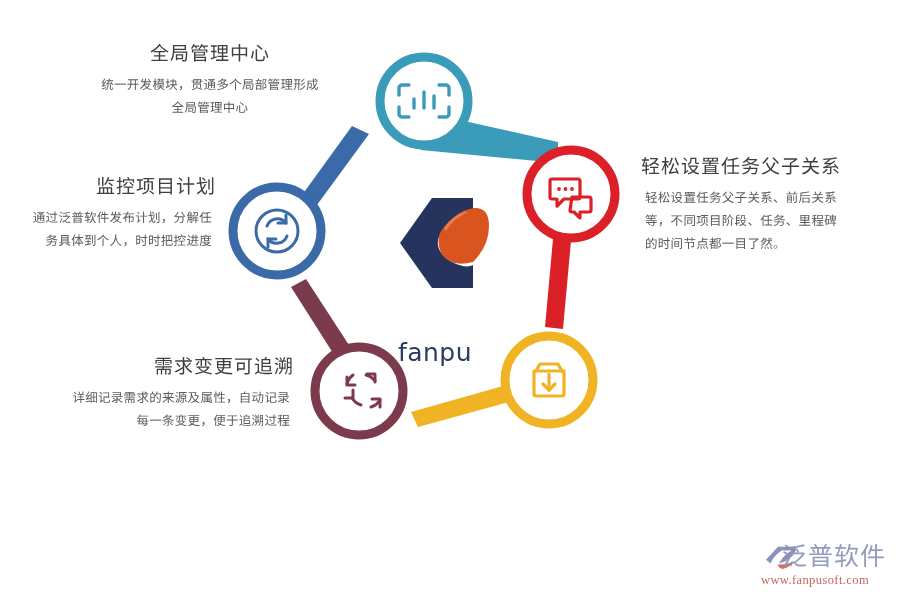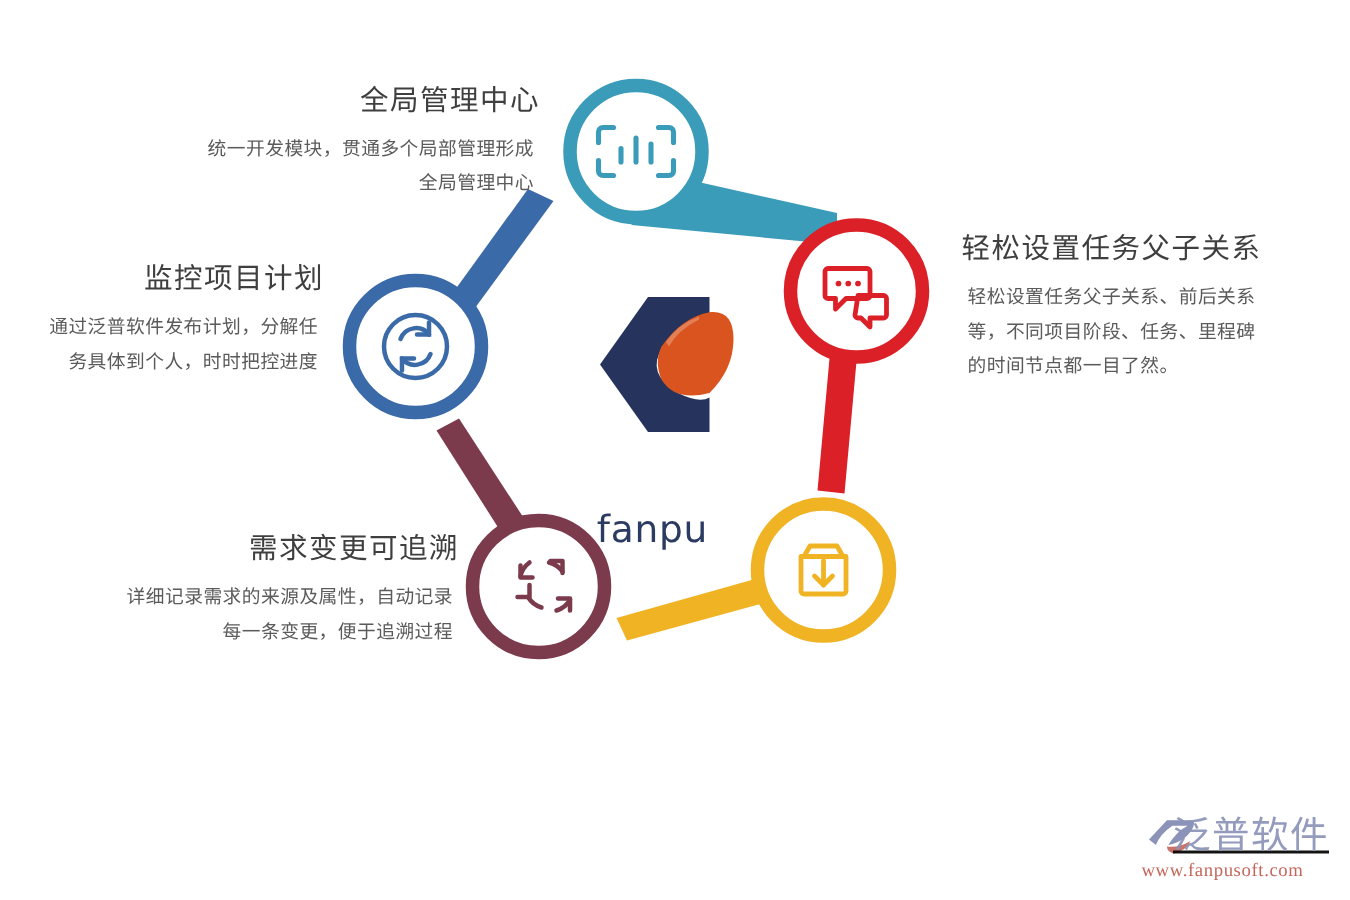--- a/index.html
+++ b/index.html
@@ -33,44 +33,44 @@
     color:#5b5b5b;
     margin:4px;
     letter-spacing:.3px;
   }
   .node-body span{display:block;white-space:nowrap;}
 
   .align-right{text-align:right;}
   .align-left{text-align:left;}
 
   
-  #txt-global   {left:60px; top:56px;  width:300px;}
+  #txt-global   {left:60px; top:42px;  width:300px;text-align:center;}
   #txt-monitor  {left:-4px; top:175px; width:220px;}
-  #txt-trace    {left:16px; top:355px; width:290px;}
+  #txt-trace    {left:4px; top:355px; width:290px;}
   #txt-roles    {left:641px;top:155px; width:252px;}
   #txt-wall     {left:627px;top:336px; width:250px;}
 
   
   #logo-word{
     position:absolute;left:380px;top:290px;width:110px;
     text-align:center;
     font-size:25px;
     letter-spacing:.5px;
     color:#2b3b61;
     font-family:"DejaVu Sans","Liberation Sans",sans-serif;
     margin-top:48px;
   }
 
   
   #watermark{
     position:absolute;right:14px;bottom:12px;
     text-align:center;
     opacity:.92;
   }
-  #wm-row{display:flex;align-items:flex-start;gap:4px;text-decoration:underline;}
+  #wm-row{display:flex;align-items:flex-start;gap:4px;}
   #wm-cn{
     font-size:25px;
     color:#8b93b8;
     letter-spacing:1px;
     font-family:"DejaVu Sans","Liberation Sans",sans-serif;
   }
   #wm-url{
     font-size:12.5px;
     color:#c05a4e;
     letter-spacing:.4px;

